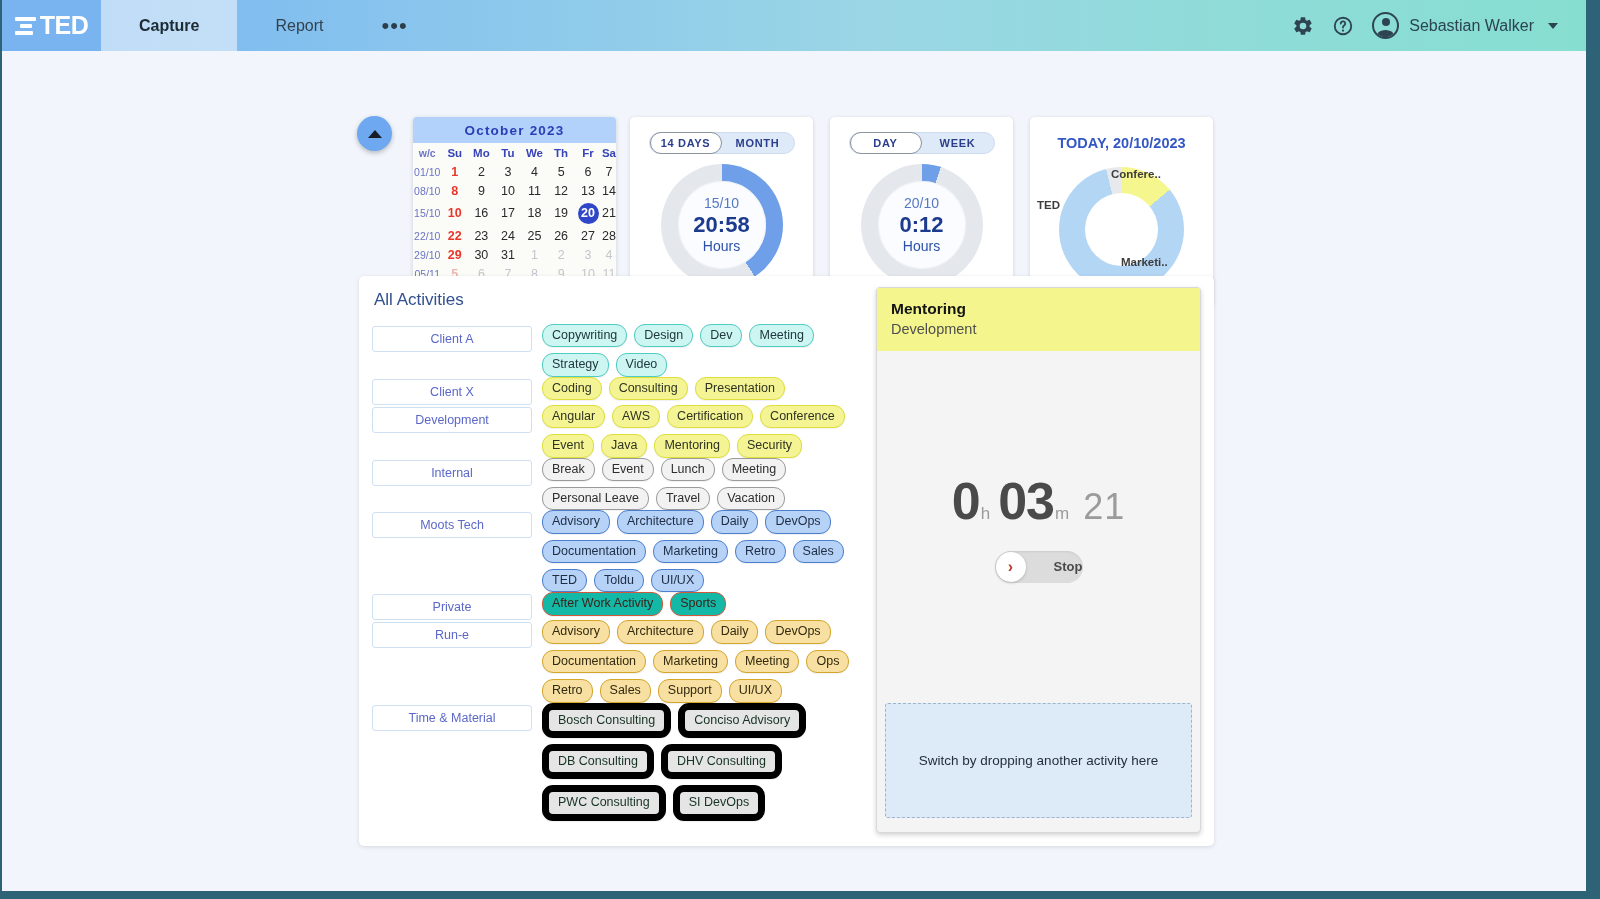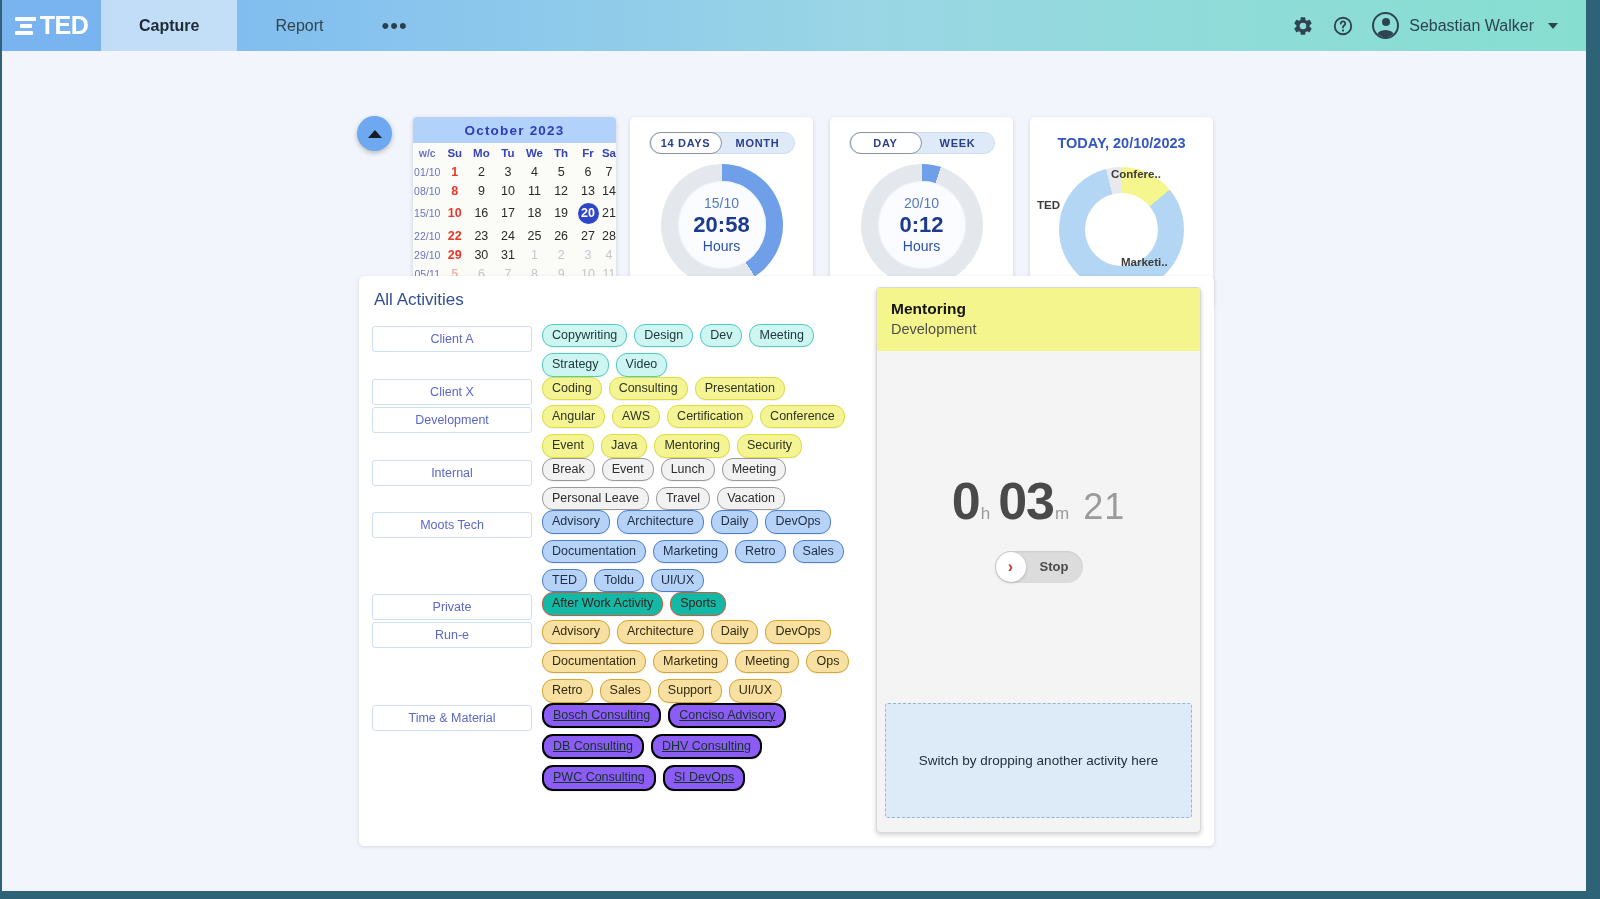--- a/index.html
+++ b/index.html
@@ -174,21 +174,21 @@
     border-radius: 11px; padding: 3px 9px 4px; font-size: 12.5px;
     line-height: 1.15; cursor: grab; white-space: nowrap;
     box-shadow: 0 1px 1px rgba(0,0,0,0.06);
   }
   .tag.cyan   { background: #cdf5f2; border: 1px solid #4fcdc3; color: #20393f; }
   .tag.yellow { background: #f4f494; border: 1px solid #dede3c; color: #2f3322; }
   .tag.gray   { background: #f2f2f2; border: 1px solid #9a9a9a; color: #2e2e2e; }
   .tag.blue   { background: #b6d2f7; border: 1px solid #4a7fd0; color: #1e2d44; }
   .tag.red    { background: #14b8a6; border: 1px solid #d05a3a; color: #3b2018; }
   .tag.sand   { background: #f7e0a1; border: 1px solid #d4a62c; color: #33290f; }
-  .tag.green  { background: #8b5cf6; border: 2px solid #000000; color: #153324; text-decoration: underline; }
+  .tag.green  { background: #e5e5e5; border: 7px solid #000000; color: #153324; }
 
   
   .timer-card {
     position: absolute; right: 13px; top: 11px; width: 325px; height: 546px;
     background: #f4f4f4; border: 1px solid #d8d8d8; border-radius: 4px;
     box-shadow: 0 2px 5px rgba(0,0,0,0.18);
   }
   .timer-head { background: #f4f58c; padding: 12px 14px 14px; }
   .timer-act { font-size: 15.5px; font-weight: bold; color: #141414; }
   .timer-proj { font-size: 14.5px; color: #4f4f4f; margin-top: 3px; }
@@ -203,21 +203,21 @@
   .stop-btn {
     margin-top: 20px; height: 32px; width: 88px; border-radius: 16px;
     background: #dcdcdc; display: flex; align-items: center; cursor: pointer;
     box-shadow: inset 0 1px 2px rgba(0,0,0,0.08);
   }
   .stop-knob {
     width: 30px; height: 30px; border-radius: 50%; background: #fff; margin-left: 1px;
     display: flex; align-items: center; justify-content: center;
     box-shadow: 0 1px 3px rgba(0,0,0,0.2); font-size: 16px; color: #c0392b; font-weight: bold;
   }
-  .stop-label { flex: 1; text-align: center; font-size: 13px; font-weight: bold; color: #4a4a4a; }
+  .stop-label { flex: 1; text-align: right; font-size: 13px; font-weight: bold; color: #4a4a4a; }
   .dropzone {
     position: absolute; left: 8px; right: 8px; bottom: 14px; height: 115px;
     background: #ddeaf8; border: 1px dashed #9db4cc; border-radius: 3px;
     display: flex; align-items: center; justify-content: center;
     font-size: 13.5px; color: #24303b; margin-top: 24px;
   }
 </style>
 </head>
 <body>
 

